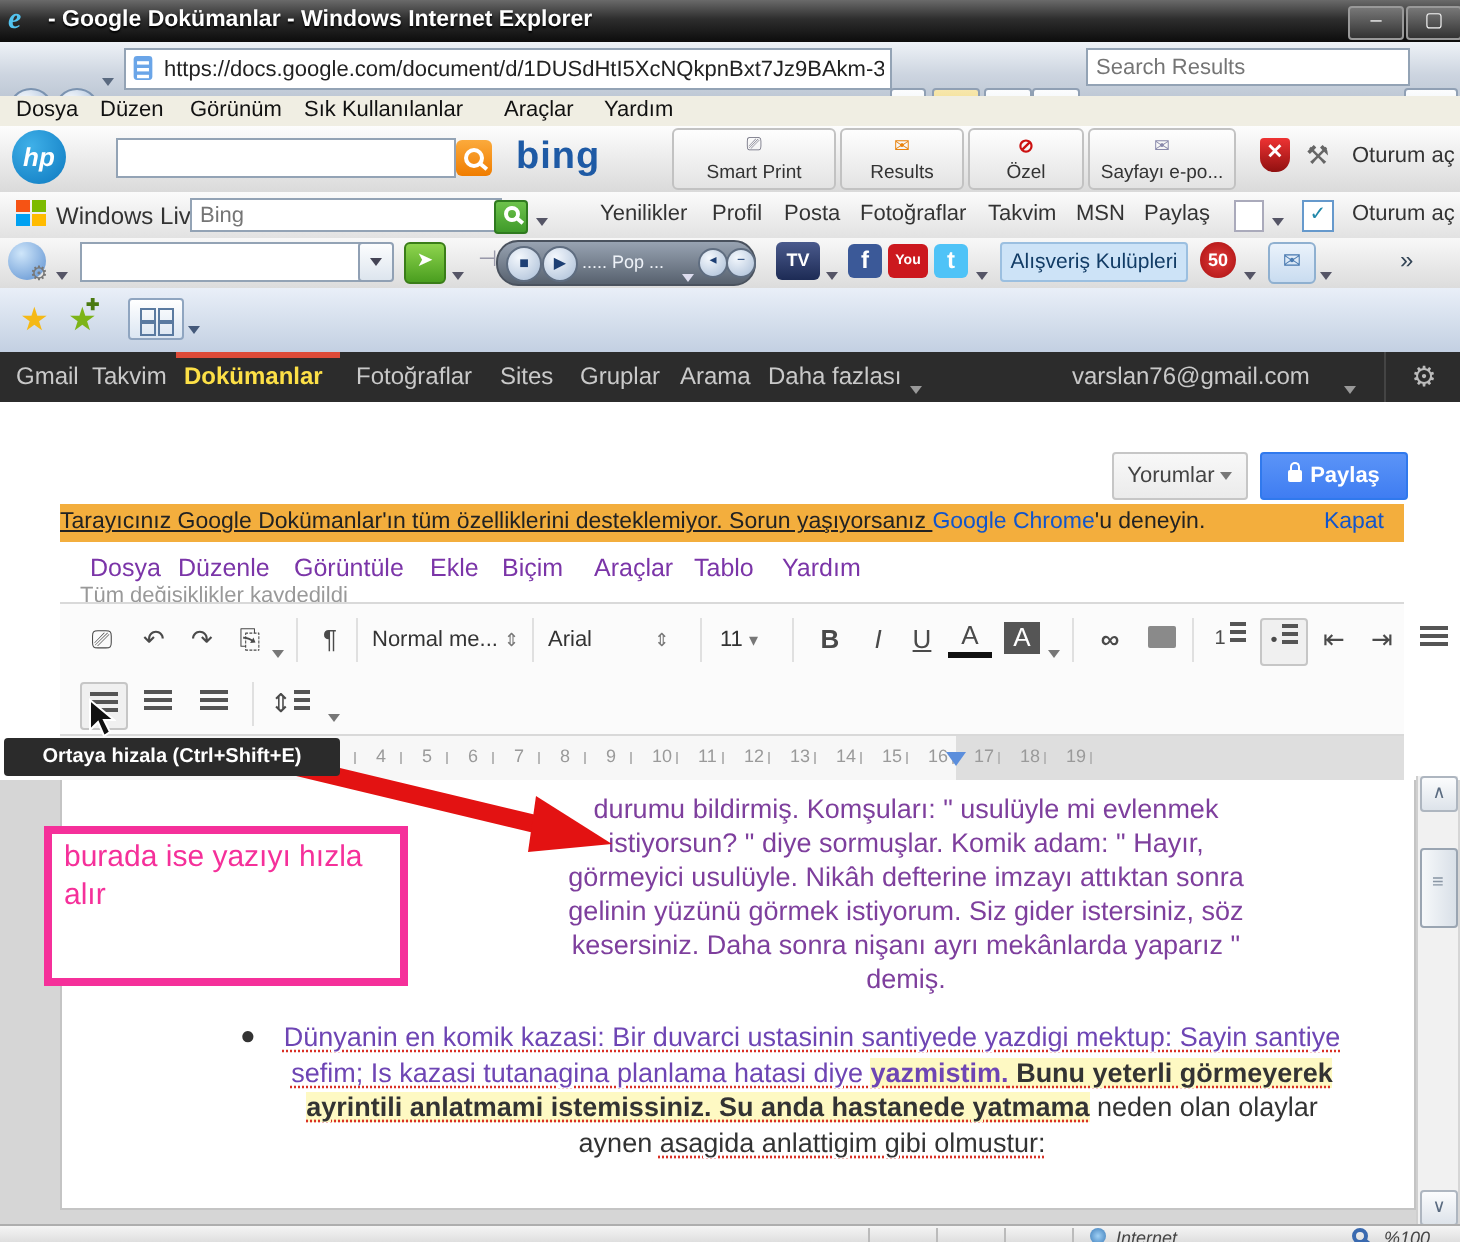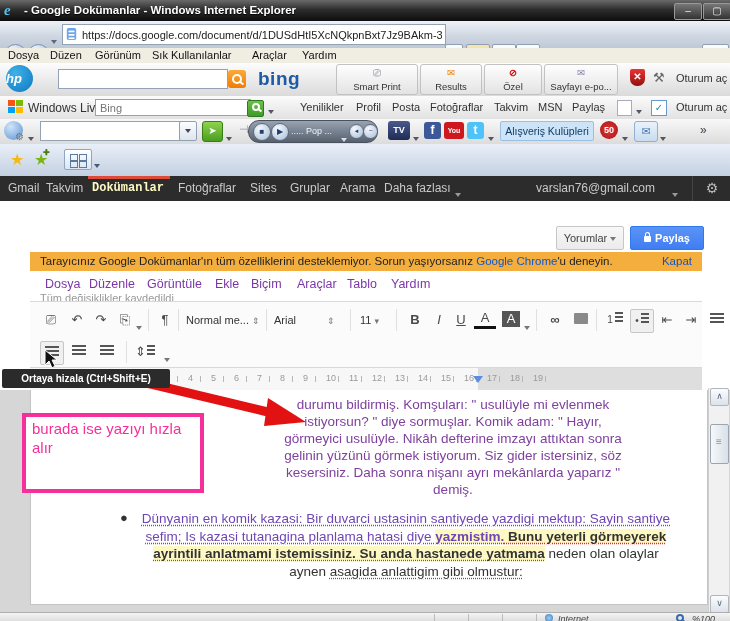--- a/index.html
+++ b/index.html
@@ -17,21 +17,21 @@
   .field{background:#fff;border:1px solid #93a3b5;}
   .urltxt{font-size:11px;color:#222;white-space:nowrap;overflow:hidden;}
   .sqbtn{top:23px;height:21px;border:1px solid #90a0b4;border-radius:2px;background:linear-gradient(#fcfdfe,#dde5ee);text-align:center;font-size:12px;line-height:19px;}
   .caret{display:inline-block;width:0;height:0;border-left:3px solid transparent;border-right:3px solid transparent;border-top:4px solid currentColor;vertical-align:middle;}
   .mag{display:inline-block;width:6px;height:6px;border:2px solid currentColor;border-radius:50%;position:relative;}
   .mag::after{content:"";position:absolute;width:5px;height:2px;background:currentColor;transform:rotate(40deg);right:-4px;bottom:-2px;}
   .menurow{left:0;top:48px;width:730px;height:15px;background:#f0eee3;border-bottom:1px solid #d7d3c2;font-size:11px;color:#111;}
   .menurow span{position:absolute;top:1px;}
   
   .hprow{left:0;top:63px;width:730px;height:33px;background:linear-gradient(#fdfdfd,#dadada);border-bottom:1px solid #bfbfbf;}
-  .hplogo{left:6px;top:2px;width:27px;height:27px;border-radius:50%;background:radial-gradient(circle at 35% 30%,#3fb0e8,#0d79c0);color:#fff;font:italic bold 13px "Liberation Sans",sans-serif;line-height:27px;}
+  .hplogo{left:6px;top:2px;width:27px;height:27px;border-radius:50%;background:radial-gradient(circle at 35% 30%,#3fb0e8,#0d79c0);color:#fff;font:italic bold 13px "Liberation Sans",sans-serif;text-align:center;line-height:27px;}
   .hpbtn{top:1px;height:29px;border:1px solid #c2c2c2;border-radius:3px;background:linear-gradient(#fefefe,#e3e3e3);text-align:center;font-size:9.5px;color:#333;}
   .bing{font-weight:bold;font-size:19px;color:#1e5aa5;letter-spacing:0.5px;}
   .shield{width:15px;height:17px;background:linear-gradient(#e33,#901010);border-radius:2px 2px 7px 7px;color:#fff;font-size:10px;font-weight:bold;text-align:center;line-height:16px;}
   
   .wlrow{left:0;top:96px;width:730px;height:23px;background:linear-gradient(#fbfbfb,#e2e2e2);border-bottom:1px solid #c4c4c4;font-size:11px;color:#333;}
   .wlflag span{position:absolute;width:7px;height:6px;}
   .greenbtn{background:linear-gradient(#6cc24a,#3f9a2a);border:1px solid #2f7a1f;border-radius:2px;color:#fff;}
   .wllink{position:absolute;top:5px;color:#333;}
   
   .mediarow{left:0;top:119px;width:730px;height:25px;background:linear-gradient(#f8f8f8,#dcdcdc);border-bottom:1px solid #b9b9b9;}
@@ -115,20 +115,21 @@
     <span class="abs navbtn" style="left:27px;">→</span>
     <span class="abs" style="left:51px;top:11px;color:#5a6a80;"><span class="caret"></span></span>
     <div class="abs field" style="left:62px;top:3px;width:382px;height:19px;">
       <span class="docicon" style="position:absolute;left:3px;top:2px;transform:scale(.85);"></span>
       <span class="abs urltxt" style="left:19px;top:4px;width:360px;">https://docs.google.com/document/d/1DUSdHtI5XcNQkpnBxt7Jz9BAkm-3vaoB7vZDHuEC</span>
     </div>
     <span class="abs sqbtn" style="left:445px;width:16px;color:#445;"><span class="caret"></span></span>
     <span class="abs sqbtn" style="left:466px;width:22px;background:linear-gradient(#f7e7ac,#e8cf6e);"><span class="locki" style="color:#7a611c;margin:0;"></span></span>
     <span class="abs sqbtn" style="left:492px;width:22px;color:#2f8f2f;font-weight:bold;">↻</span>
     <span class="abs sqbtn" style="left:516px;width:22px;color:#c22;font-weight:bold;">✕</span>
+    <input class="abs field" style="left: 543px; top: 3px; width: 152px; height: 15px; font-size: 11px; color: rgb(136, 136, 136); padding: 1px 4px;" readonly="" placeholder="Search Results">
     <span class="abs sqbtn" style="left:702px;width:25px;color:#2a62b8;"><span class="mag"></span></span>
   </div>
 
   <div class="abs menurow">
     <span style="left:8px;">Dosya</span>
     <span style="left:50px;">Düzen</span>
     <span style="left:95px;">Görünüm</span>
     <span style="left:152px;">Sık Kullanılanlar</span>
     <span style="left:252px;">Araçlar</span>
     <span style="left:302px;">Yardım</span>
@@ -241,37 +242,37 @@
     <span class="abs" style="left:668px;top:157px;color:#44597a;"><span class="caret"></span></span>
     <span class="abs" style="left:678px;top:150px;font-size:12px;color:#8a8f4a;">⚙</span>
     <span class="abs" style="left:692px;top:152px;font-size:11px;color:#1c2f4a;">Araçlar</span>
     <span class="abs" style="left:726px;top:157px;color:#44597a;"><span class="caret"></span></span>
   </div>
 
   <div class="abs gbar">
     <span class="abs redstripe"></span>
     <span class="item" style="left:8px;">Gmail</span>
     <span class="item" style="left:46px;">Takvim</span>
-    <span class="item" style="left:92px;color:#fef9c3;font-weight:bold;font-family:Liberation Mono, monospace;">Dokümanlar</span>
+    <span class="item" style="left:92px;color:#fde047;font-weight:bold;">Dokümanlar</span>
     <span class="item" style="left:178px;">Fotoğraflar</span>
     <span class="item" style="left:250px;">Sites</span>
     <span class="item" style="left:290px;">Gruplar</span>
     <span class="item" style="left:340px;">Arama</span>
     <span class="item" style="left:384px;">Daha fazlası</span>
     <span class="abs" style="left:455px;top:11px;color:#999;"><span class="caret"></span></span>
     <span class="item" style="left:536px;">varslan76@gmail.com</span>
     <span class="abs" style="left:672px;top:11px;color:#999;"><span class="caret"></span></span>
     <span class="abs" style="left:692px;top:0;width:38px;height:25px;border-left:1px solid #444;text-align:center;font-size:14px;line-height:24px;color:#bbb;">⚙</span>
   </div>
 
   <div class="abs content">
     <span class="abs btn-gray"><span>Yorumlar</span> <span class="caret" style="color:#777;"></span></span>
     <span class="abs btn-blue"><span class="locki"></span><span>Paylaş</span></span>
     <div class="abs banner">
-      <span style="margin-left:10px;">Tarayıcınız Google Dokümanlar'ın tüm özelliklerini desteklemiyor. Sorun yaşıyorsanız </span><span class="blink">Google Chrome</span><span>'u deneyin.</span>
+      <span style="text-decoration:underline;">Tarayıcınız Google Dokümanlar'ın tüm özelliklerini desteklemiyor. Sorun yaşıyorsanız </span><span class="blink">Google Chrome</span><span>'u deneyin.</span>
       <span class="abs blink" style="right:10px;top:0;">Kapat</span>
     </div>
     <div class="abs dmenus">
       <span style="left:45px;">Dosya</span>
       <span style="left:89px;text-align:center;">Düzenle</span>
       <span style="left:147px;">Görüntüle</span>
       <span style="left:215px;">Ekle</span>
       <span style="left:251px;">Biçim</span>
       <span style="left:297px;">Araçlar</span>
       <span style="left:347px;">Tablo</span>

